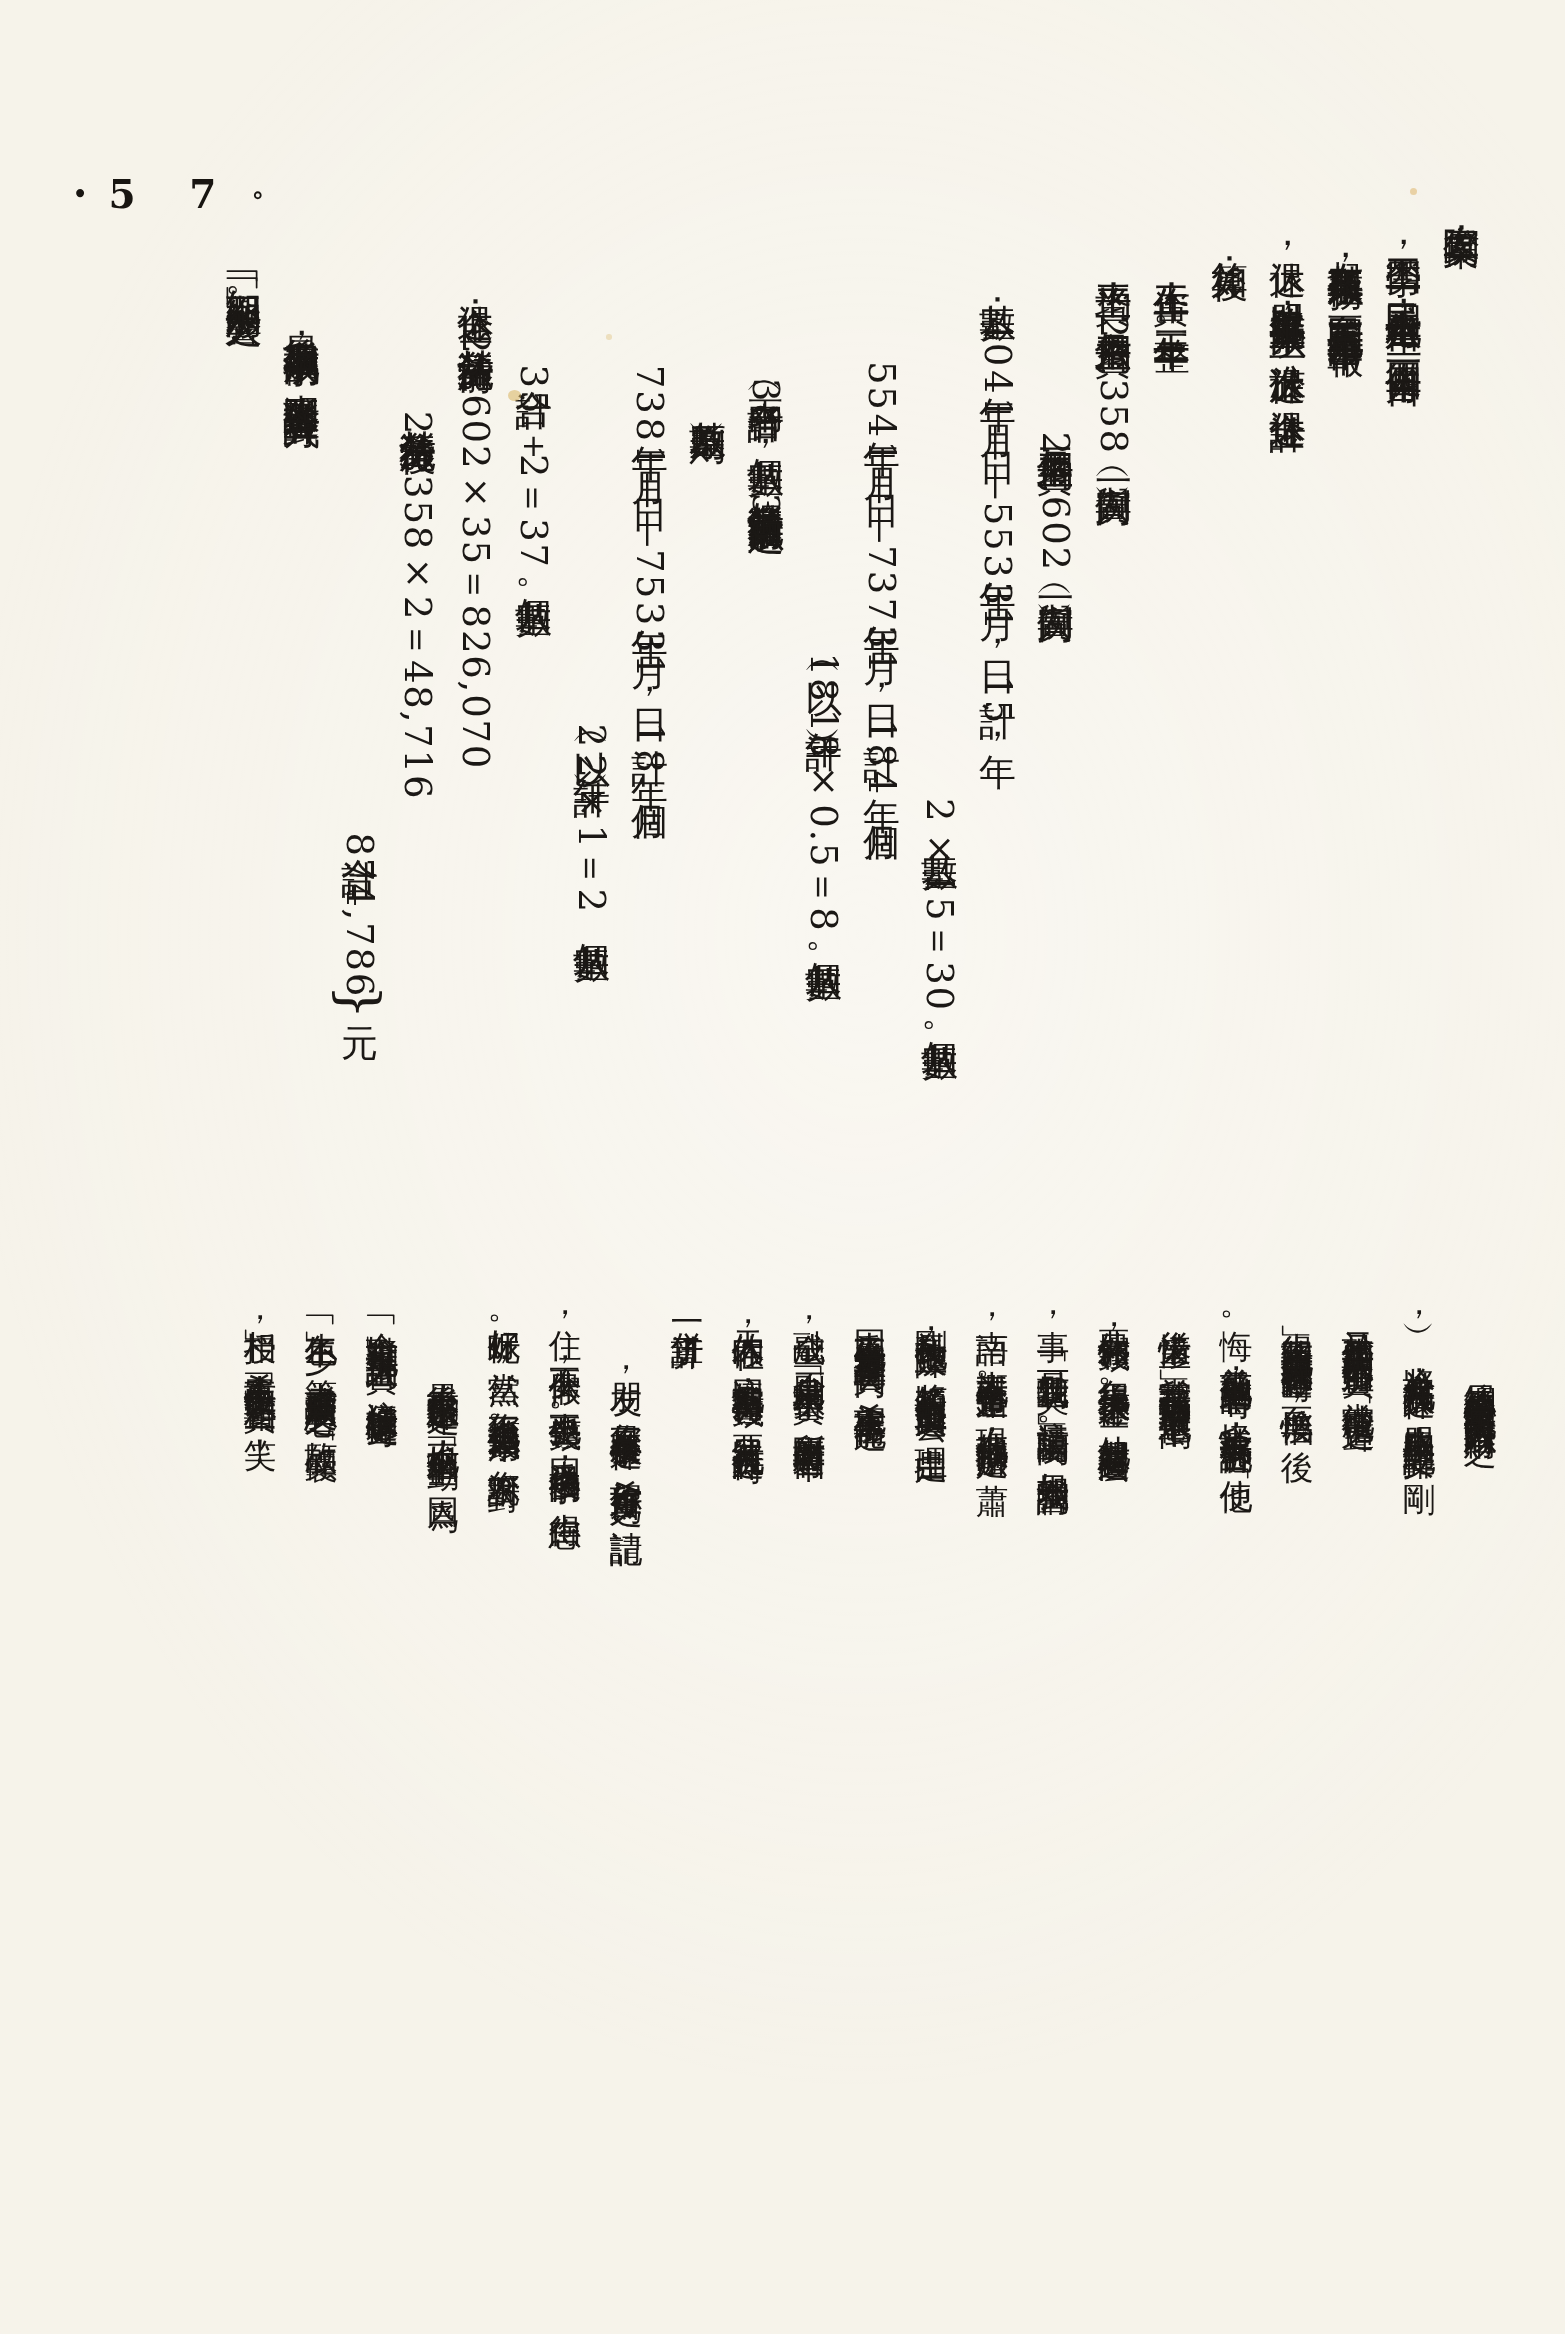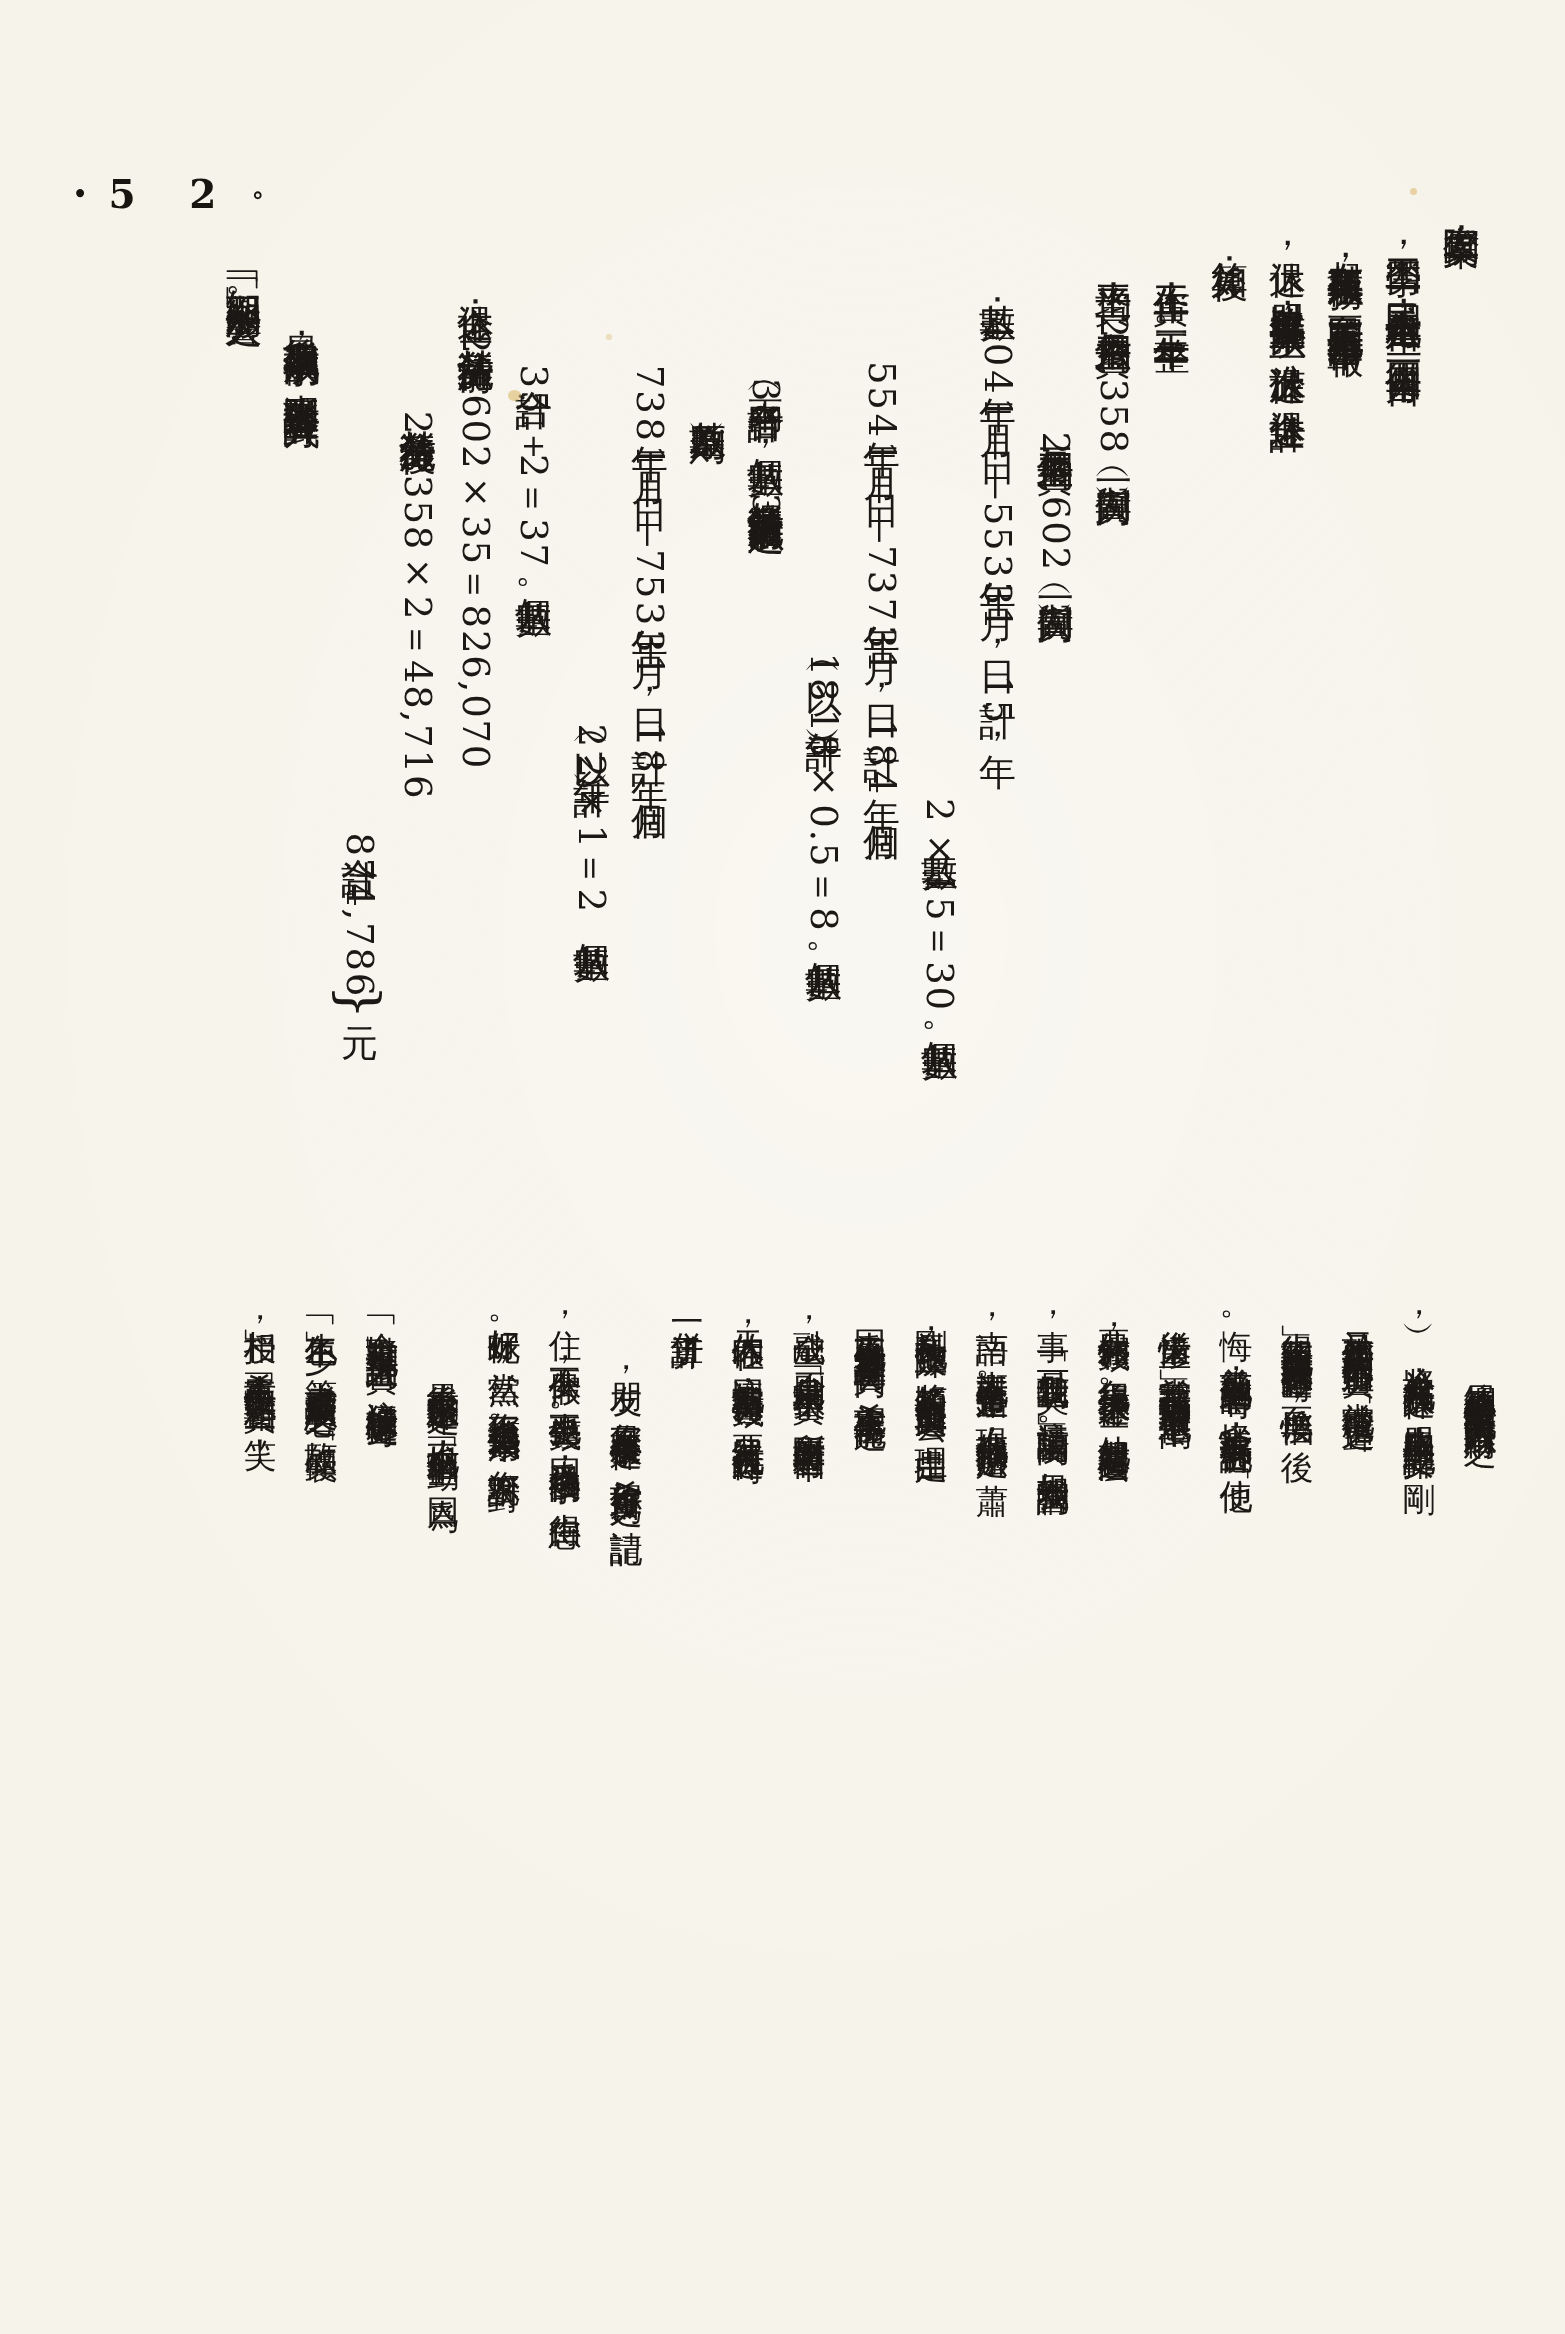--- a/index.html
+++ b/index.html
@@ -52,21 +52,21 @@
   .speck{position:absolute;border-radius:50%;pointer-events:none;}
   .speck.s1{left:508px;top:390px;width:13px;height:11px;background:#d8b25e;opacity:.55;}
   .speck.s2{left:1410px;top:188px;width:7.3px;height:7.3px;background:#d9a94f;opacity:.45;}
   .speck.s3{left:606px;top:334px;width:5.5px;height:5.5px;background:#e4c98f;opacity:.5;}
 </style>
 </head>
 <body>
 
 <div class="page-num">
   <span class="mark">•</span>
-  <span class="digits">5 2</span>
+  <span class="digits">5 7</span>
   <span class="mark">∘</span>
 </div>
 
 <div class="vblock case-text">
     <div class="vcol" style="--i: 0;">實際案例二：</div>
     <div class="vcol" style="--i: 0.8;">勞工李四，民國二十七年八月二日生，從四十年四月一日</div>
     <div class="vcol" style="--i: 0.9;">起在某事業單位服務，至民國七十五年三月三十一日申報</div>
     <div class="vcol" style="--i: 0.9;">退休，以服務年資滿二十五年以上，准於退休。退休金計</div>
     <div class="vcol" style="--i: 0.9;">算如後：</div>
     <div class="vcol" style="--i: 1.5;">工作年資：三十三年整。</div>

